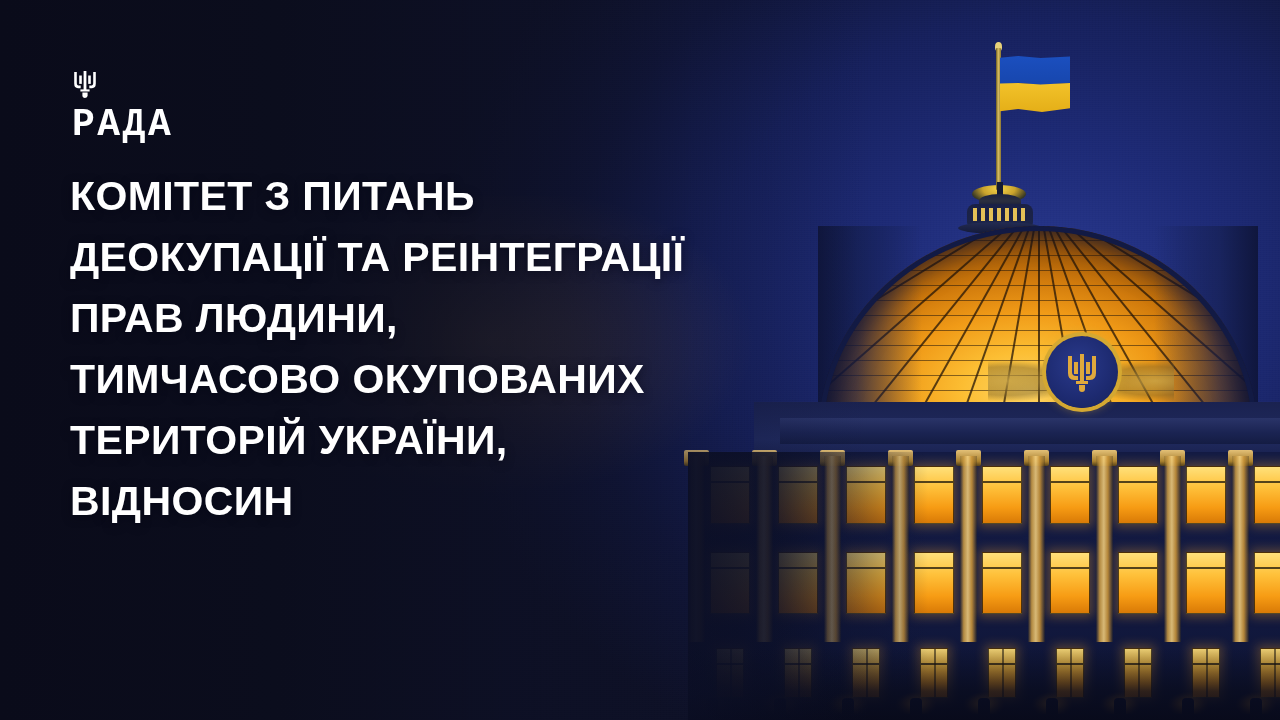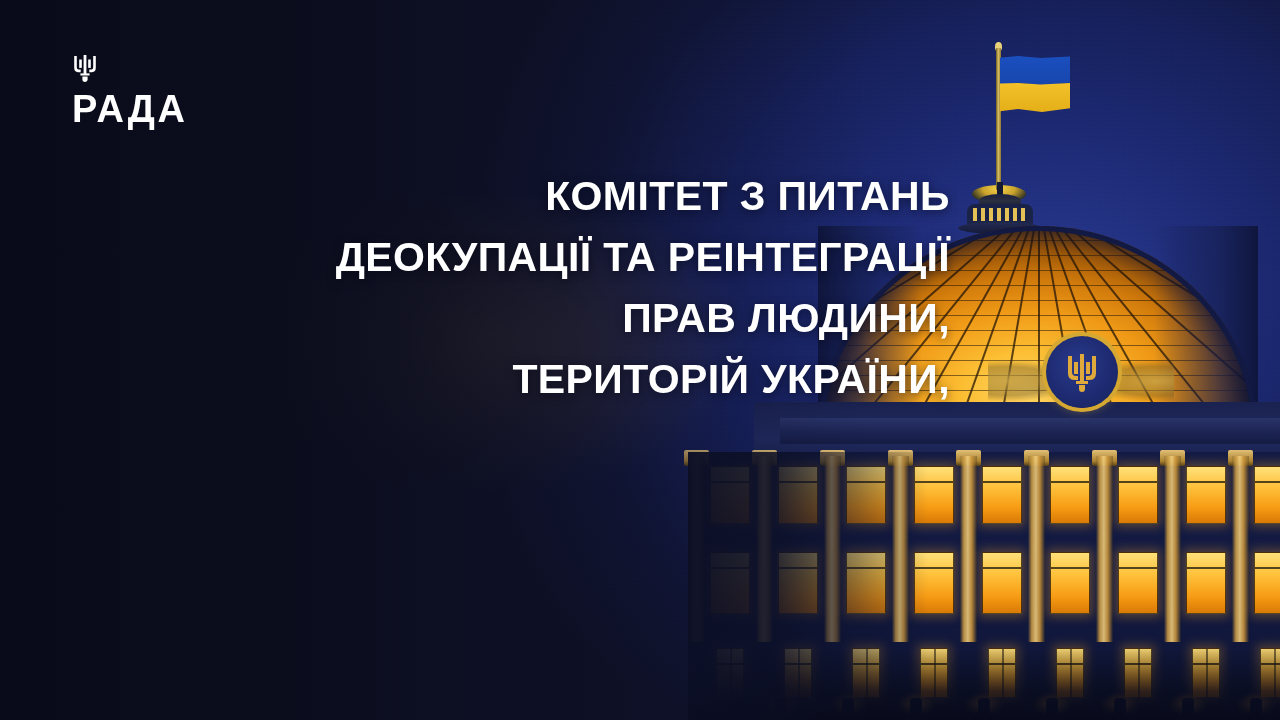--- a/index.html
+++ b/index.html
@@ -345,21 +345,22 @@
     left: 0; bottom: 0;
     width: 100%; height: 72px;
     background: linear-gradient(180deg, rgba(9,12,30,0) 0%, rgba(9,12,30,.82) 60%, rgba(8,10,26,.96) 100%);
     pointer-events: none;
   }
 
   
   .brand {
     position: absolute;
     left: 72px;
-    top: 52px;
+    top: 68px;
+    font-family: Liberation Mono, monospace;
   }
   .brand-trident { display: block; width: 26px; height: 32px; }
   .brand-word {
     display: block;
     margin-top: 6px;
     color: #ffffff;
     font-size: 38px;
     font-weight: 700;
     letter-spacing: 2.5px;
     line-height: 1;
@@ -370,21 +371,21 @@
     top: 166px;
     width: 880px;
     color: #ffffff;
     font-size: 41px;
     font-weight: 700;
     line-height: 61px;
     letter-spacing: .4px;
     text-transform: uppercase;
     text-shadow: 0 2px 10px rgba(4,6,18,.55);
   }
-  .headline .ln { display: block; white-space: nowrap; text-align: right; }
+  .headline .ln { display: block; white-space: nowrap; }
 </style>
 </head>
 <body>
 
 <div id="stage">
 
   <div class="sky"></div>
   <div class="sky-noise"></div>
 
   <div class="building">
@@ -607,16 +608,18 @@
         <path d="M10.4 24.6 h5.2 v3 q0 2.3 -2.6 2.3 q-2.6 0 -2.6 -2.3 z"></path>
       </g>
     </svg>
     <span class="brand-word">РАДА</span>
   </div>
 
   <div class="headline" id="headline">
       <span class="ln">КОМІТЕТ З ПИТАНЬ</span>
       <span class="ln">ДЕОКУПАЦІЇ ТА РЕІНТЕГРАЦІЇ</span>
       <span class="ln">ПРАВ ЛЮДИНИ,</span>
+      <span class="ln">ТИМЧАСОВО ОКУПОВАНИХ</span>
       <span class="ln">ТЕРИТОРІЙ УКРАЇНИ,</span>
+      <span class="ln">ВІДНОСИН</span>
     </div>
 
 </div>
 
 </body></html>

